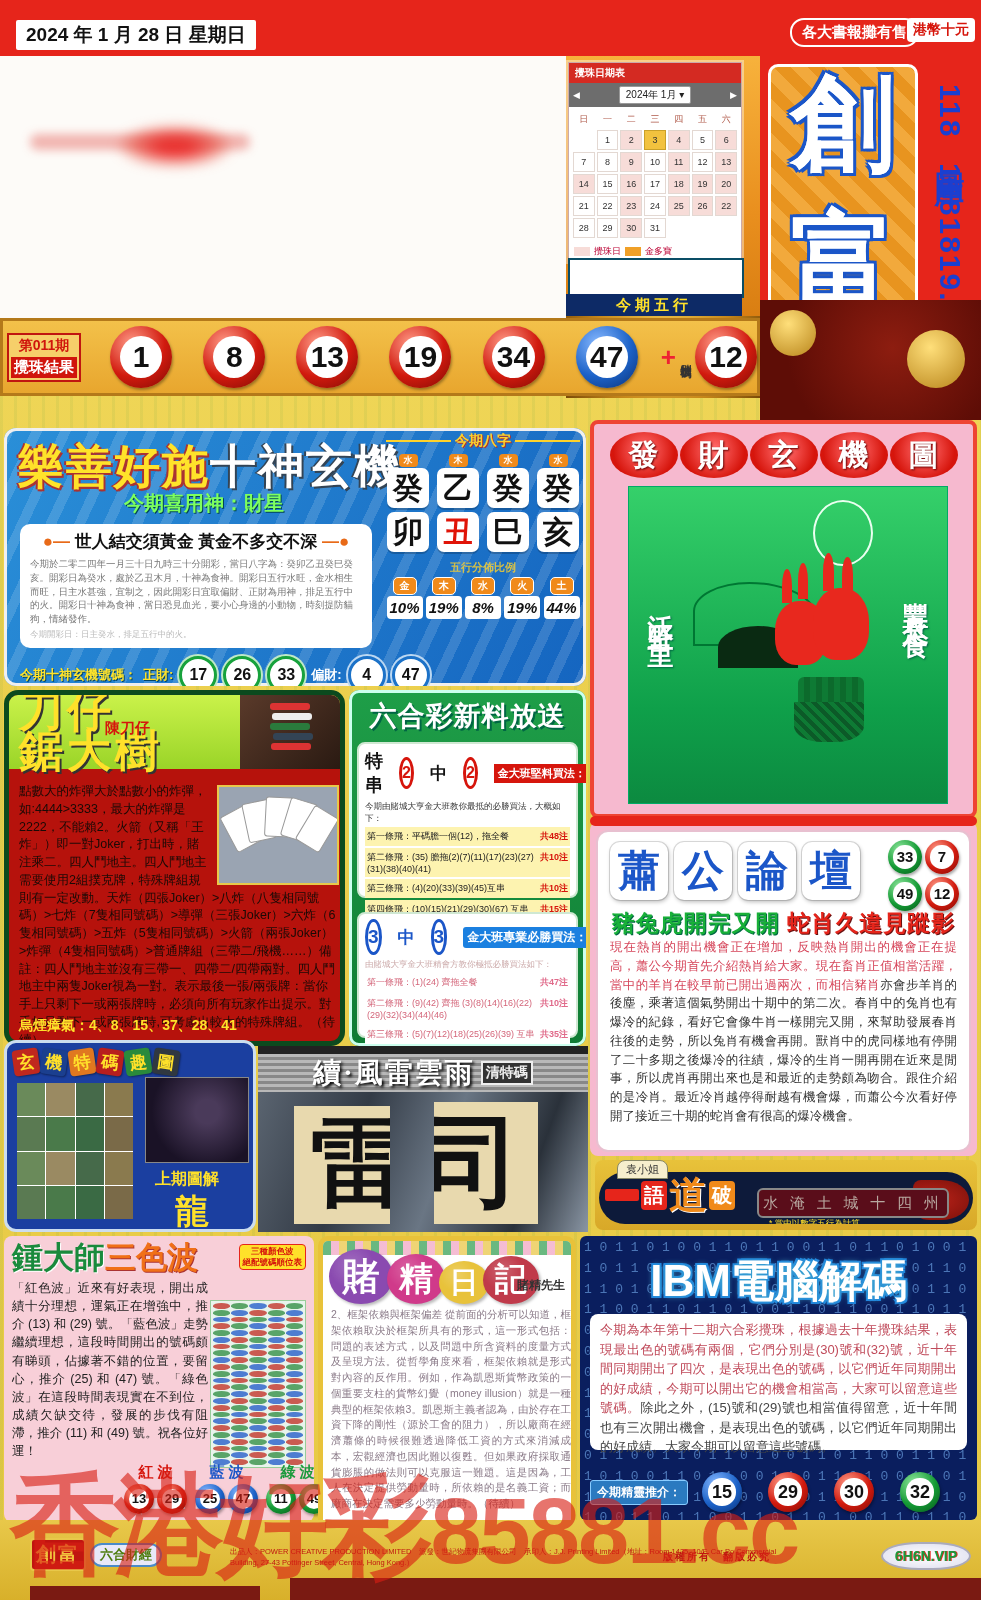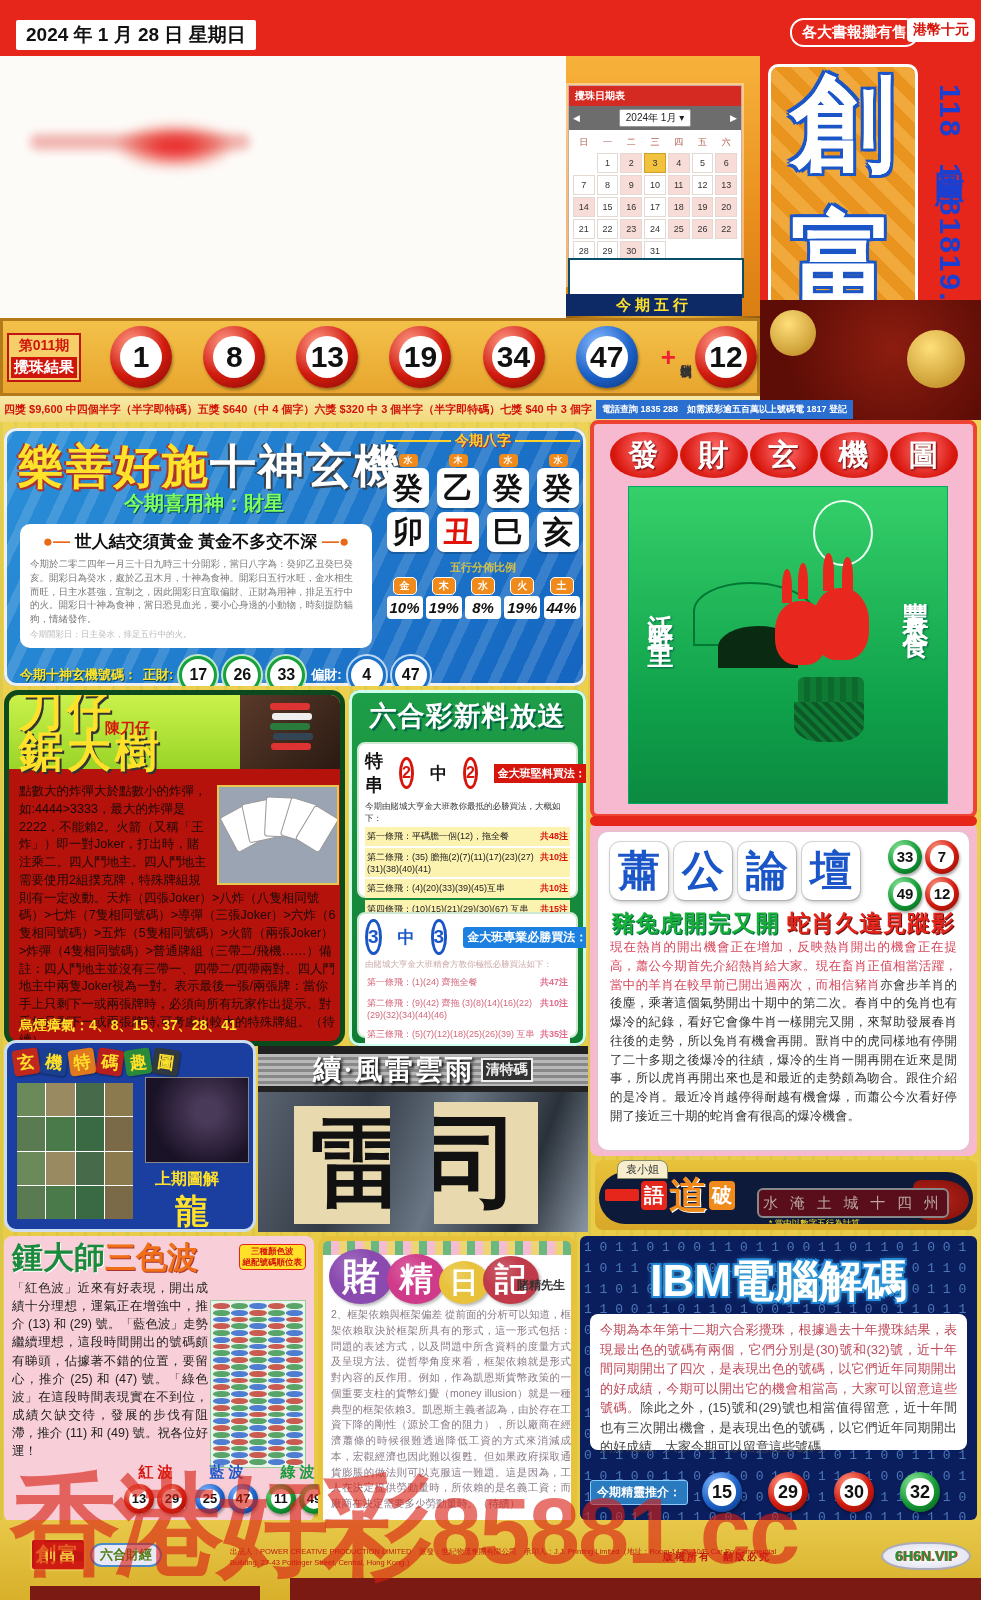--- a/index.html
+++ b/index.html
@@ -14,21 +14,21 @@
   .masthead{left:0;top:0;width:981px;height:56px;background:#e6251b;border-bottom:5px solid #8f1209;}
   .date-box{left:16px;top:20px;padding:2px 10px;background:#fff;color:#111;font-weight:700;font-size:19px;border-radius:2px;}
   .sale-box{right:62px;top:18px;padding:3px 10px;background:#e6251b;border:2px solid #fff;border-radius:14px;color:#fff;font-weight:700;font-size:15px;}
   .price-box{right:6px;top:18px;padding:3px 6px;background:#fff;border-radius:4px;color:#d6150b;font-weight:700;font-size:14px;}
   
   .top-white{left:0;top:56px;width:566px;height:262px;background:#fdfbf8;}
   .smudge{left:95px;top:60px;width:160px;height:60px;background:radial-gradient(closest-side,#e33 20%,rgba(230,60,40,.45) 55%,transparent 75%);filter:blur(6px);}
   .smudge2{left:30px;top:78px;width:220px;height:16px;background:rgba(220,50,40,.35);filter:blur(5px);border-radius:8px;}
   .top-gold{left:566px;top:56px;width:194px;height:262px;background:linear-gradient(180deg,#f7b23c,#e98f1e 60%,#d97e12);}
   
-  .calendar{left:568px;top:62px;width:172px;background:#fff;border:1px solid #caa;box-shadow:0 0 0 2px rgba(255,255,255,.4);margin-top:23px;}
+  .calendar{left:568px;top:62px;width:172px;background:#fff;border:1px solid #caa;box-shadow:0 0 0 2px rgba(255,255,255,.4);}
   .cal-title{background:#d42a22;color:#fff;font-size:10px;font-weight:700;padding:3px 6px;}
   .cal-nav{display:flex;align-items:center;justify-content:space-between;background:#6d6d6d;padding:3px 4px;}
   .cal-arrow{color:#fff;font-size:9px;cursor:pointer;}
   .cal-month{background:#fff;border:1px solid #999;font-size:10px;padding:1px 6px;color:#222;border-radius:2px;}
   .cal-grid{display:grid;grid-template-columns:repeat(7,1fr);gap:2px;padding:4px;background:#fff;}
   .cal-grid .wd{color:#b05a4a;font-size:9px;text-align:center;padding:2px 0;}
   .cal-grid .d{font-size:9px;text-align:center;padding:4px 0;background:#fff;border:1px solid #e3d8d2;color:#333;}
   .cal-grid .d.draw{background:#f7dcd8;}
   .cal-grid .d.gold{background:#f2c23e;border-color:#caa028;}
   .cal-grid .d.empty{background:transparent;border:none;}
@@ -174,21 +174,21 @@
   .mystic{left:4px;top:1040px;width:252px;height:192px;background:#1b3fa0;border-radius:12px;border:3px solid #cde;box-sizing:border-box;}
   .my-title{position:absolute;left:6px;top:6px;display:flex;gap:2px;}
   .my-sq{width:26px;height:26px;display:flex;align-items:center;justify-content:center;color:#ffe12a;font-weight:900;font-size:17px;border-radius:4px;box-shadow:1px 1px 2px #0006;}
   .puzzle{position:absolute;left:10px;top:40px;width:116px;height:136px;display:grid;grid-template-columns:repeat(4,1fr);grid-template-rows:repeat(4,1fr);gap:1px;background:#fff;}
   .puzzle div{width:100%;height:100%;}
   .dragonimg{position:absolute;left:138px;top:34px;width:102px;height:84px;background:radial-gradient(circle at 60% 40%,#4a3a5a 15%,#1a1226 70%),#c8b06a;border:1px solid #888;}
   .my-cap{position:absolute;left:148px;top:126px;color:#ffe12a;font-weight:900;font-size:16px;}
   .my-ans{position:absolute;left:168px;top:146px;color:#ffe12a;font-weight:900;font-size:34px;font-family:"Liberation Serif","DejaVu Serif",serif;}
   
   .storm{left:258px;top:1046px;width:330px;height:186px;background:#222;}
-  .storm-head{position:absolute;left:0;top:8px;width:100%;height:32px;background:repeating-linear-gradient(180deg,#b8b8b8 0 3px,#888 3px 6px);display:flex;align-items:center;justify-content:center;gap:6px;}
+  .storm-head{position:absolute;left:0;top:8px;width:100%;height:38px;background:repeating-linear-gradient(180deg,#b8b8b8 0 3px,#888 3px 6px);display:flex;align-items:center;justify-content:center;gap:6px;}
   .storm-title{color:#fff;font-weight:900;font-size:28px;text-shadow:2px 2px 3px #000;font-family:"Liberation Serif","DejaVu Serif",serif;letter-spacing:2px;}
   .storm-tag{background:#333;border:2px solid #eee;color:#eee;font-size:14px;font-weight:700;padding:1px 3px;}
   .storm-pic{position:absolute;left:0;top:46px;width:330px;height:140px;background:linear-gradient(110deg,#5a6470 0%,#333b46 30%,#6a7684 55%,#2a313a 80%,#8a96a4 100%);overflow:hidden;}
   .paper{position:absolute;background:#e8d9ae;display:flex;align-items:center;justify-content:center;overflow:hidden;}
   .paper span{color:#111;font-weight:900;font-family:"Liberation Serif","DejaVu Serif",serif;}
   
   .zhong{left:4px;top:1236px;width:310px;height:286px;background:#f8cfd8;border-radius:8px;padding:6px 8px;box-sizing:border-box;}
   .z-title{font-weight:900;font-size:31px;line-height:1;}
   .z-title .g{color:#1a8a3c;text-shadow:1px 1px 0 #fff;}
   .z-title .o{color:#f07018;text-shadow:1px 1px 0 #a33;}
@@ -356,24 +356,20 @@
     <div class="plus-special">
       <span class="plus">+</span>
       <span class="special-label">特別號碼</span>
       <span id="special-ball">
           <span class="ball red b62">
             <span class="num">12</span>
           </span>
         </span>
     </div>
   </div>
-  <div class="abs prize-strip">
-    <span class="prize-text">四獎 $9,600 中四個半字（半字即特碼）五獎 $640（中 4 個字）六獎 $320 中 3 個半字（半字即特碼）七獎 $40 中 3 個字</span>
-    <span class="hotline">電話查詢 1835 288　如需派彩逾五百萬以上號碼電 1817 登記</span>
-  </div>
 
   <div class="abs tg">
     <div class="tg-title">
       <span class="y">樂善好施</span><span class="w">十神玄機</span>
     </div>
     <div class="tg-sub">今期喜用神：財星</div>
     <div class="tg-box">
       <div class="tg-quote"><span class="arr">●— </span><span>世人結交須黃金 黃金不多交不深</span><span class="arr"> —●</span></div>
       <div class="tg-body">今期於二零二四年一月三十日九時三十分開彩，當日八字為：癸卯乙丑癸巳癸亥。開彩日為癸水，處於乙丑木月，十神為食神。開彩日五行水旺，金水相生而旺，日主水甚強，宜制之，因此開彩日宜取偏財、正財為用神，排足五行中的火。開彩日十神為食神，當日恐見血光，要小心身邊的小動物，時刻提防貓狗，情緒發作。</div>
       <div class="tg-faint">今期開彩日：日主癸水，排足五行中的火。</div>

